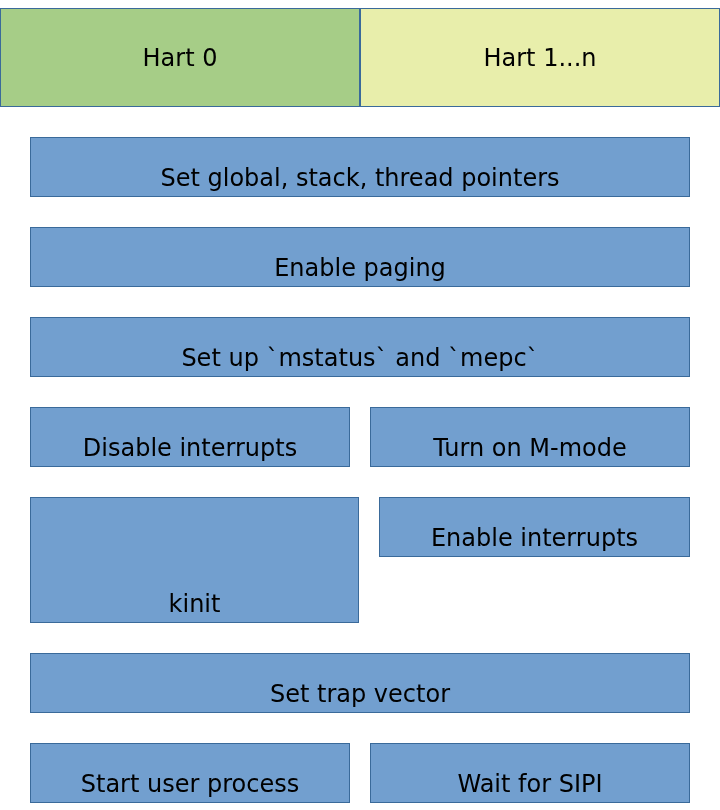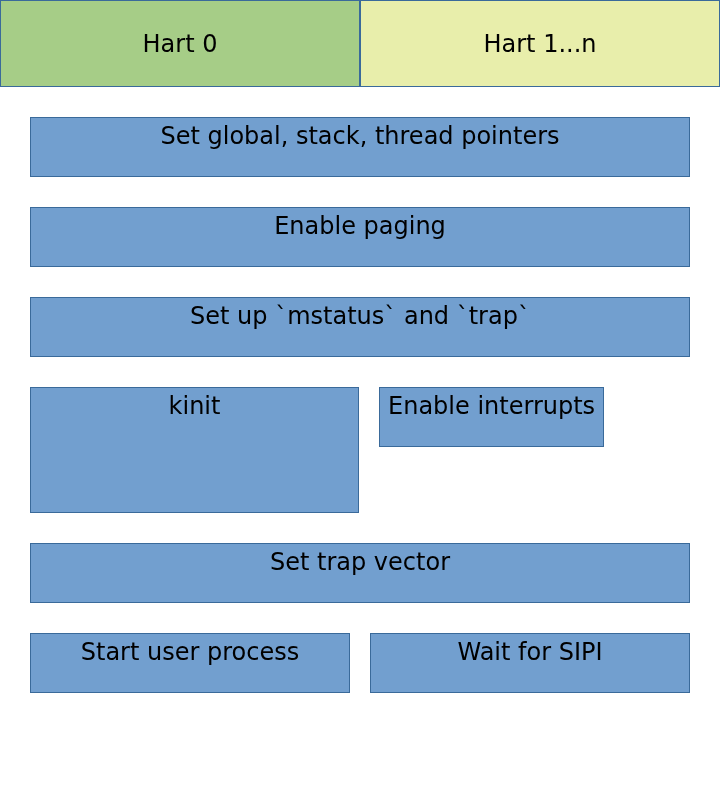--- a/index.html
+++ b/index.html
@@ -9,21 +9,22 @@
     width: 720px;
     height: 810px;
     font-family: "DejaVu Sans", "Liberation Sans", Arial, sans-serif;
     font-size: 24px;
     color: #000;
     background: #fff;
   }
   .header-row {
     display: flex;
     width: 100%;
-    height: 87px;
+    height: 99px;
+    margin-top: 8px;
   }
   .header-cell {
     flex: 1;
     display: flex;
     align-items: center;
     justify-content: center;
     border: 1px solid #3a6a9a;
   }
   .hart0 { background: #a6cd87; }
   .hart1n { background: #e8eeab; text-align: right; }
@@ -33,21 +34,21 @@
   }
   .row {
     display: flex;
     gap: 20px;
     margin-top: 30px;
   }
   .box {
     background: #729fcf;
     border: 1px solid #3a6a9a;
     display: flex;
-    align-items: flex-start;
+    align-items: flex-end;
     justify-content: center;
     text-align: center;
     padding: 4px 8px;
   }
   .full {
     flex: 1;
     height: 60px;
   }
   .half {
     flex: 1;
@@ -59,20 +60,21 @@
     margin-top: 30px;
     align-items: stretch;
   }
   .kinit-left {
     flex: 1;
     height: 126px;
   }
   .kinit-right-col {
     flex: 1;
     display: flex;
+    flex-direction: column;
     gap: 30px;
   }
   .kinit-right-col .box {
     height: 60px;
   }
 </style>
 </head>
 <body>
 
 <div class="header-row">
@@ -93,24 +95,32 @@
   </div>
 
   <div class="row">
     <div class="box full">
       <span>Enable paging</span>
     </div>
   </div>
 
   <div class="row">
     <div class="box full">
-      <span>Set up `mstatus` and `trap`</span>
+      <span>Set up `mstatus` and `mepc`</span>
     </div>
   </div>
 
+  <div class="row">
+    <div class="box half">
+      <span>Disable interrupts</span>
+    </div>
+    <div class="box half">
+      <span>Turn on M-mode</span>
+    </div>
+  </div>
 
   <div class="kinit-row">
     <div class="box kinit-left">
       <span>kinit</span>
     </div>
     <div class="kinit-right-col">
       <div class="box">
         <span>Enable interrupts</span>
       </div>
     </div>

